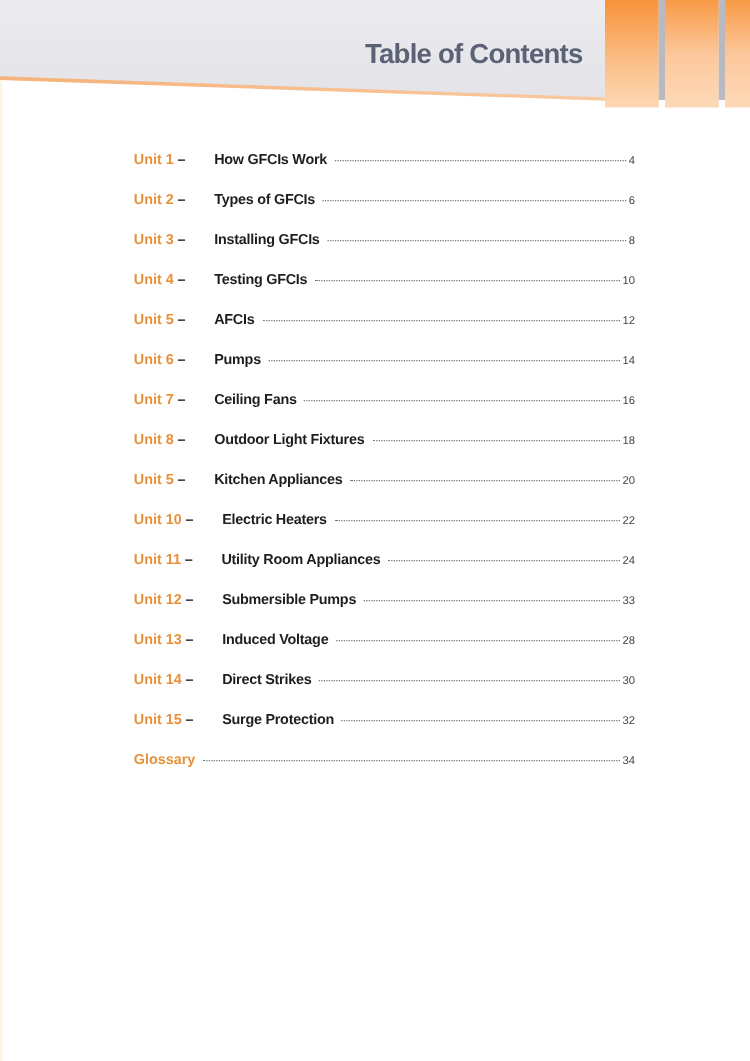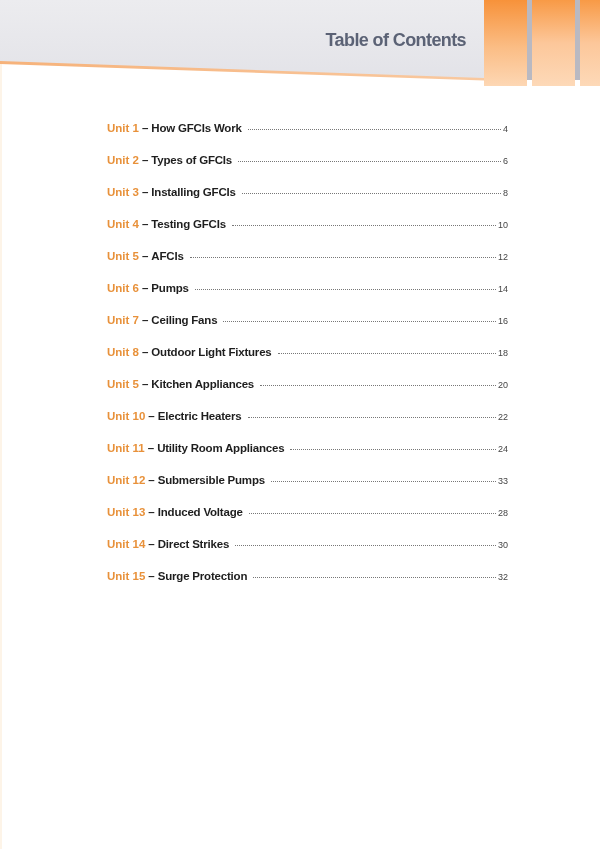--- a/index.html
+++ b/index.html
@@ -23,21 +23,21 @@
     .header-band {
       position: absolute;
       left: 0; top: 0;
       width: 600px; height: 90px;
     }
     .header-band svg { display: block; }
     .title {
       position: absolute;
       right: 134px;
       top: 30px;
-      font-size: 18px;
+      font-size: 22px;
       font-weight: bold;
       color: #5b6275;
       letter-spacing: -0.6px;
       white-space: nowrap;
     }
     .toc {
       position: absolute;
       left: 87px;
       top: 122px;
       width: 421px;
@@ -59,20 +59,21 @@
       color: #1e1e1e;
       font-weight: bold;
       white-space: nowrap;
       margin: 0 3px;
     }
     .toc-title {
       color: #1e1e1e;
       font-weight: bold;
       white-space: nowrap;
       letter-spacing: -0.2px;
+      margin-left: 20px;
     }
     .toc-leader {
       flex: 1;
       margin: 0 2px 0 6px;
       border-bottom: 1.5px dotted #777;
       height: 1px;
       transform: translateY(-2px);
     }
     .toc-page {
       color: #444;
@@ -221,13 +222,18 @@
     <span class="toc-leader"></span>
     <span class="toc-page">30</span>
   </div>
   <div class="toc-row">
     <span class="toc-unit">Unit 15</span>
     <span class="toc-sep">–</span>
     <span class="toc-title">Surge Protection</span>
     <span class="toc-leader"></span>
     <span class="toc-page">32</span>
   </div>
+  <div class="toc-row">
+    <span class="toc-unit">Glossary</span>
+    <span class="toc-leader"></span>
+    <span class="toc-page">34</span>
+  </div>
 </div>
 
 </body></html>

